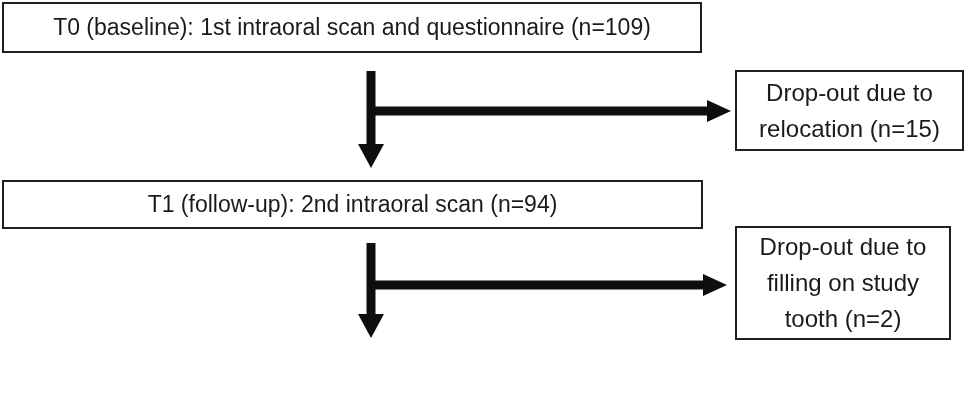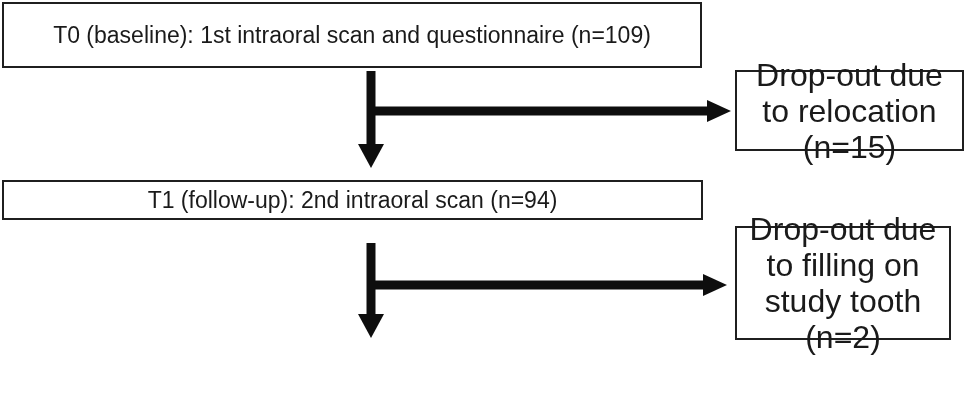--- a/index.html
+++ b/index.html
@@ -39,27 +39,27 @@
     display: flex;
     align-items: center;
     justify-content: center;
     text-align: center;
   }
   .box.wide {
     font-size: 23px;
     white-space: nowrap;
   }
   .box.side {
-    font-size: 32px;
+    font-size: 24px;
     line-height: 36px;
     padding: 2px 8px;
   }
-  .box-t0       { left: 2px;   top: 2px;   width: 700px; height: 66px; }
+  .box-t0       { left: 2px;   top: 2px;   width: 700px; height: 51px; }
   .box-drop1    { left: 735px; top: 70px;  width: 229px; height: 81px; }
-  .box-t1       { left: 2px;   top: 180px; width: 701px; height: 40px; }
+  .box-t1       { left: 2px;   top: 180px; width: 701px; height: 49px; }
   .box-drop2    { left: 735px; top: 226px; width: 216px; height: 114px; }
   .box-analysis { left: 2px;   top: 345px; width: 699px; height: 53px; }
 </style>
 </head>
 <body>
 
 <div class="canvas">
 
   <svg class="arrow-layer" viewBox="0 0 966 404">
     <g>

